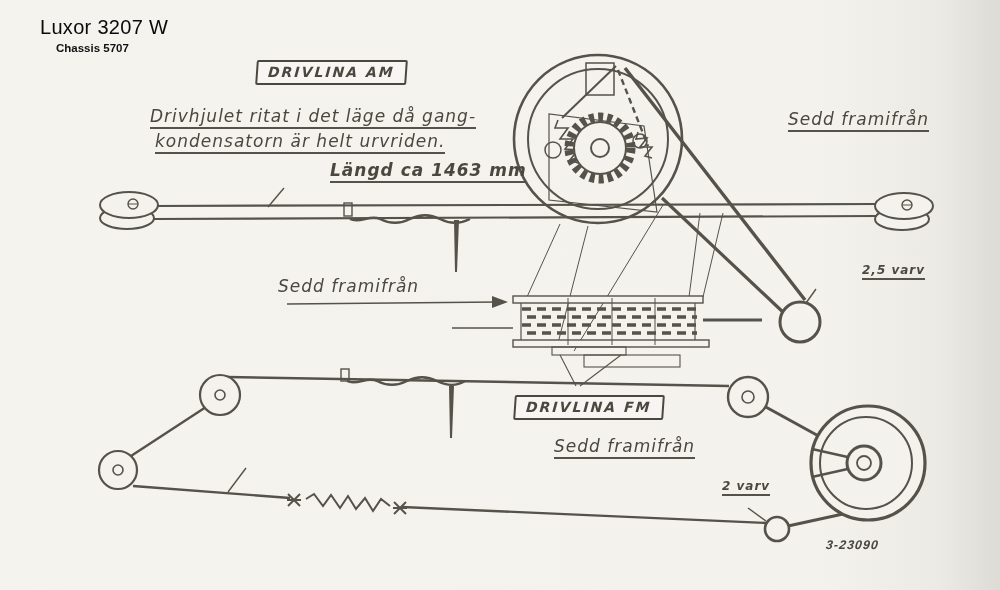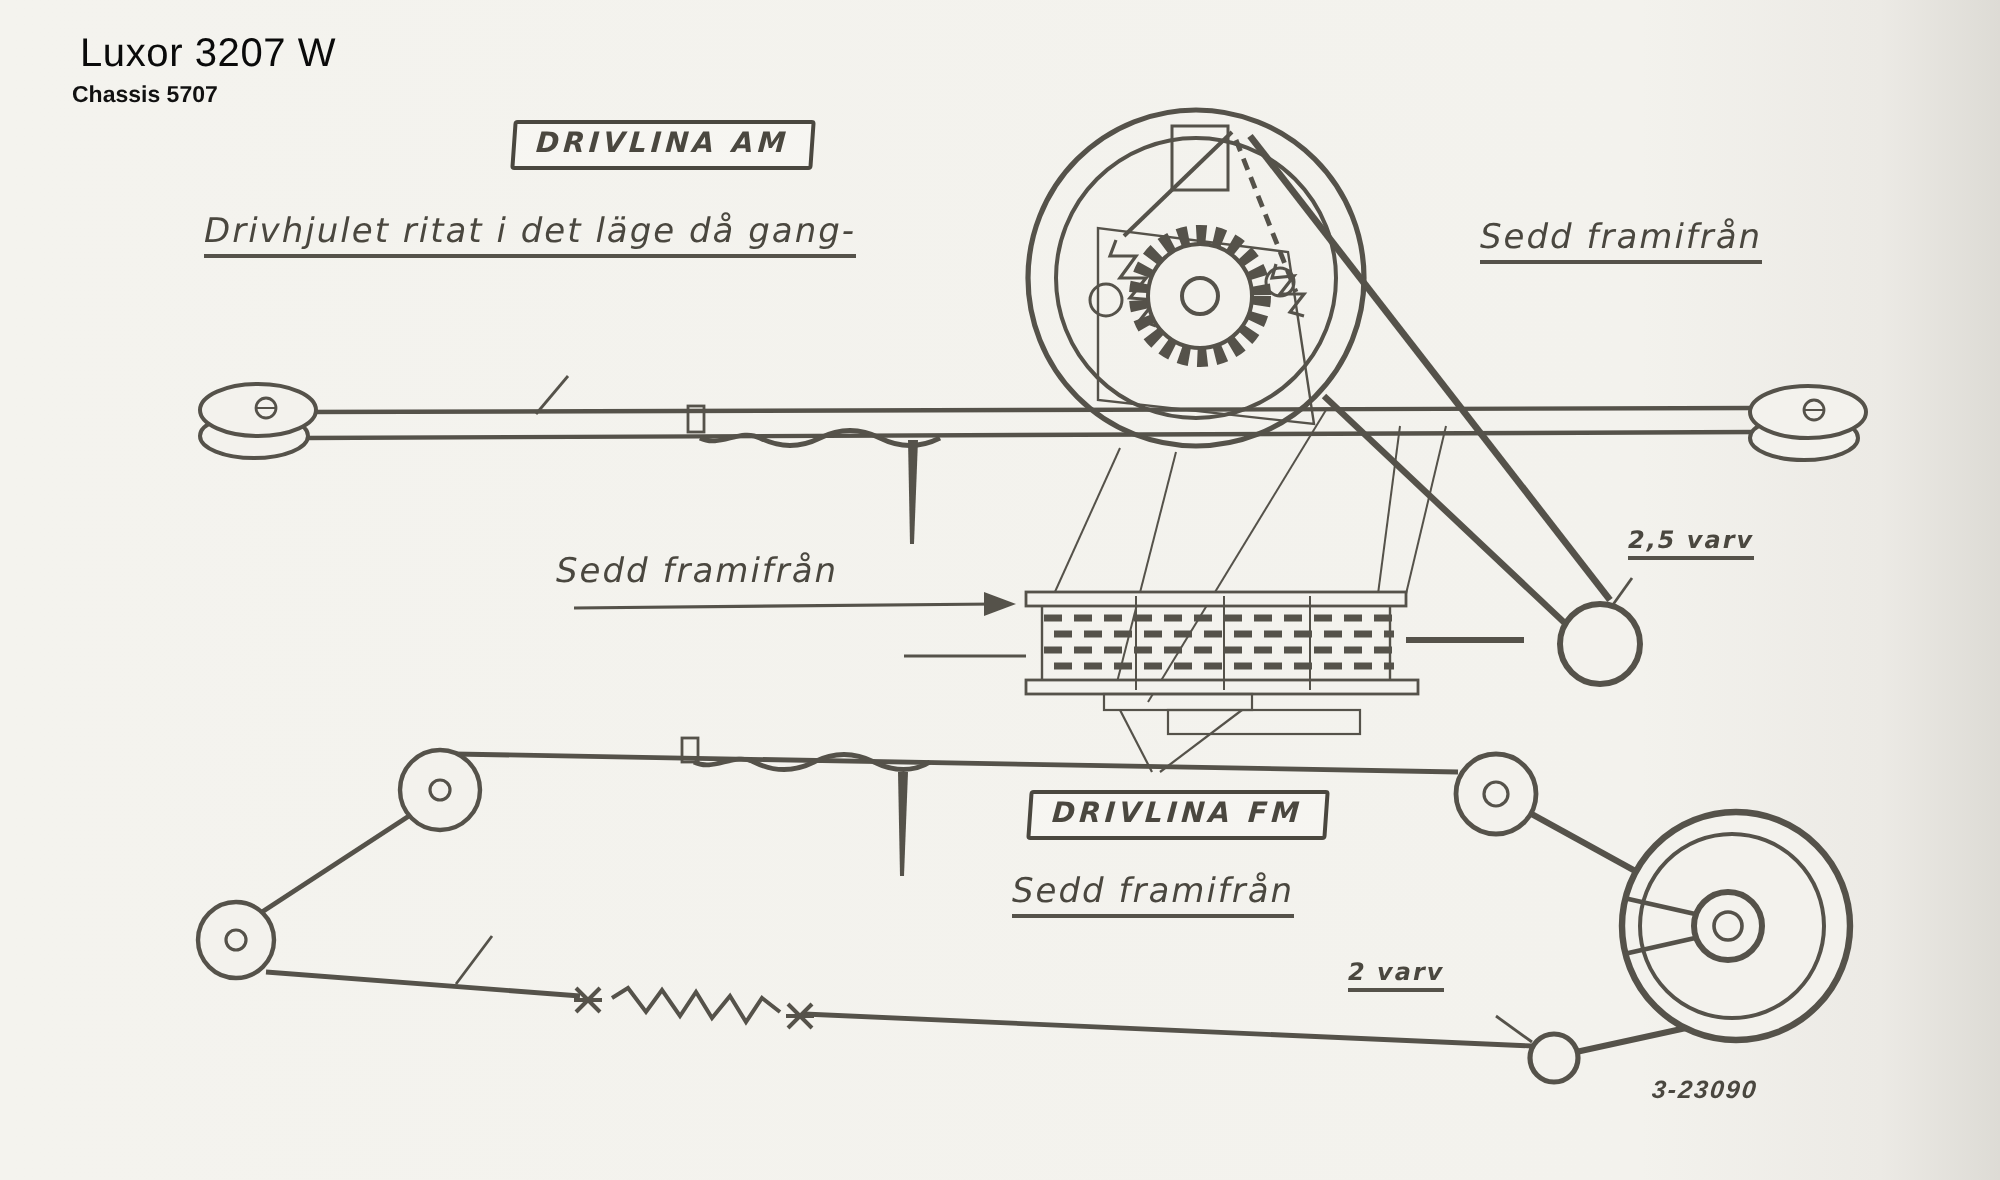--- a/index.html
+++ b/index.html
@@ -9,21 +9,21 @@
     font-family:"Liberation Sans",sans-serif;
   }
   .abs{position:absolute;}
   .hand{
     font-family:"DejaVu Sans",sans-serif;
     font-style:italic;
     color:#4a473f;
     letter-spacing:1px;
     white-space:nowrap;
   }
-  .underline{border-bottom:2px solid #55524a;padding-bottom:1px;}
+  .underline{border-bottom:2px solid #55524a;padding-bottom:1px;margin-left:48px;}
   .note{font-size:17px;}
   .view-label{font-size:17px;font-weight:normal;}
   .len-label{font-size:17px;font-weight:bold;}
   .turns-label{font-size:12px;font-weight:bold;}
   .plate{
     border:2px solid #4a473f;border-radius:2px;
     padding:2px 10px 3px 10px;
     font-size:14px;font-weight:bold;letter-spacing:2px;
     transform:skewX(-4deg);
     background:rgba(255,255,255,0.25);
@@ -183,26 +183,28 @@
       <circle class="ink" cx="864" cy="463" r="7" stroke-width="1.8"></circle>
     </g>
 
     <circle class="ink paperfill" cx="777" cy="529" r="12" stroke-width="2.6"></circle>
     <polyline class="ink" points="748,508 766,521" stroke-width="1.4"></polyline>
 
     <polyline class="ink" points="246,468 228,492" stroke-width="1.4"></polyline>
   </svg>
 
   <div class="abs page-title" style="left:40px;top:16px">Luxor 3207 W</div>
-  <div class="abs page-sub" style="left:36px;top:42px">Chassis 5707</div>
+  <div class="abs page-sub" style="left:56px;top:42px">Chassis 5707</div>
 
   <div class="abs hand plate" style="left:256px;top:60px">DRIVLINA AM</div>
 
   <div class="abs hand note underline" style="left:102px;top:106px">Drivhjulet ritat i det läge då gang-</div>
-
+  <div class="abs hand note underline" style="left:107px;top:131px">kondensatorn är helt urvriden.</div>
+
+  <div class="abs hand len-label underline" style="left:282px;top:160px">Längd ca 1463 mm</div>
 
   <div class="abs hand view-label underline" style="left:740px;top:109px">Sedd framifrån</div>
 
   <div class="abs hand view-label" style="left:278px;top:276px">Sedd framifrån</div>
 
   <div class="abs hand turns-label underline" style="left:814px;top:263px">2,5 varv</div>
 
   <div class="abs hand plate" style="left:514px;top:395px">DRIVLINA FM</div>
 
   <div class="abs hand view-label underline" style="left:506px;top:436px">Sedd framifrån</div>

